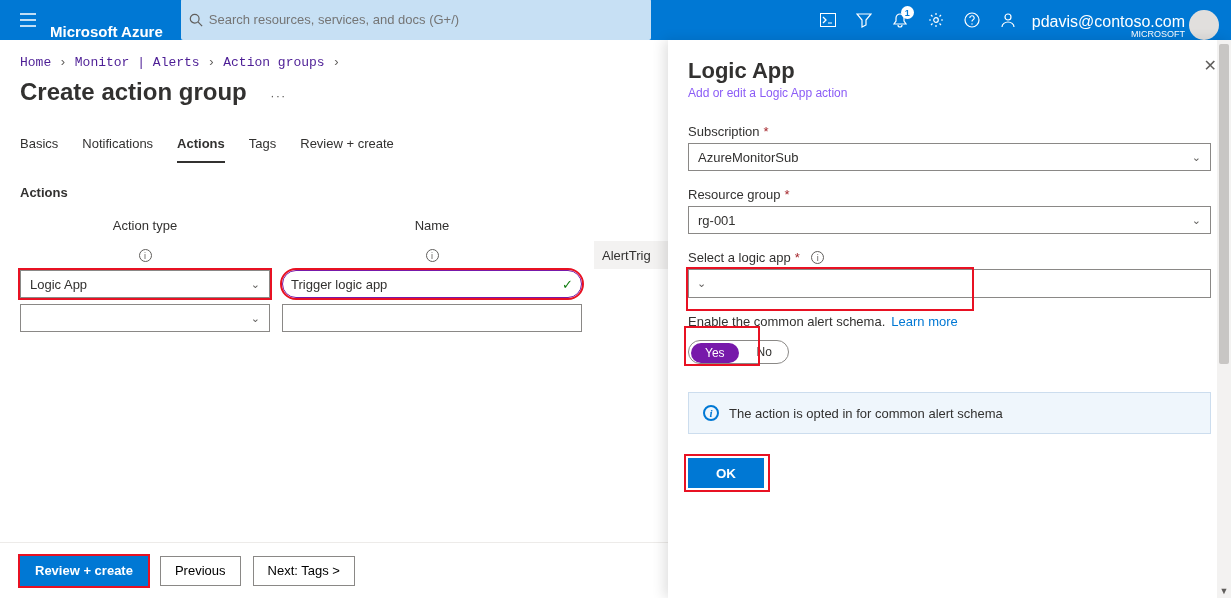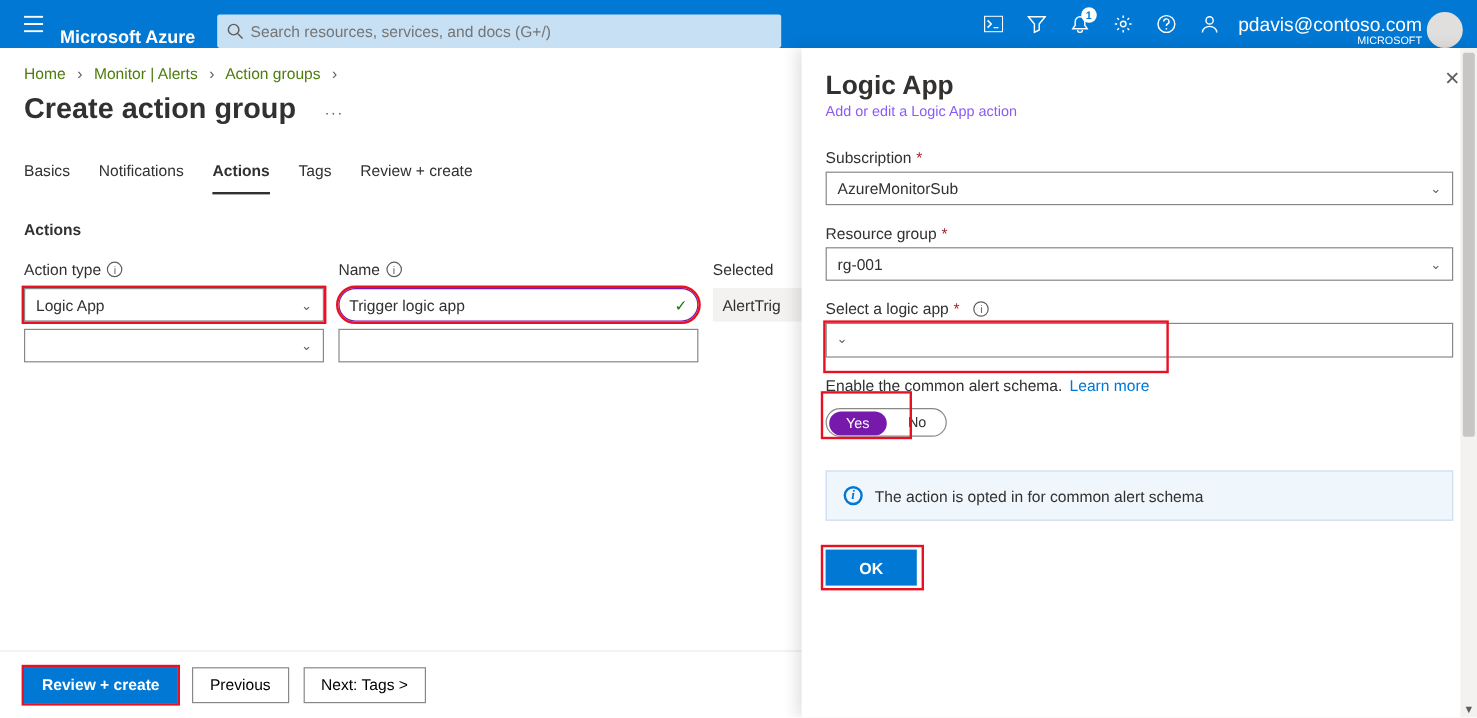--- a/index.html
+++ b/index.html
@@ -1,49 +1,49 @@
 <!DOCTYPE html>
 <html><head>
   <meta charset="utf-8">
   <style>
     * { box-sizing: border-box; margin: 0; padding: 0; }
     body { font-family: "Segoe UI", Arial, sans-serif; font-size: 13px; color: #323130; background: #fff; width: 1231px; height: 598px; overflow: hidden; position: relative; }
 
     .topbar { height: 40px; background: #0078d4; display: flex; align-items: flex-end; color: #fff; padding: 0 8px; }
     .hamburger { width: 40px; height: 40px; display: flex; align-items: center; justify-content: center; cursor: pointer; }
     .brand { font-weight: 600; font-size: 15px; margin: 0 10px 0 2px; }
-    .search { flex: 0 0 470px; height: 28px; background: #c7e0f4; border-radius: 2px; display: flex; align-items: center; padding: 0 8px; color: #323130; margin-left: 8px; }
+    .search { flex: 0 0 470px; height: 41px; background: #c7e0f4; border-radius: 2px; display: flex; align-items: center; padding: 0 8px; color: #323130; margin-left: 8px; }
     .search .mag { color: #605e5c; margin-right: 6px; }
     .search input { border: none; outline: none; background: transparent; flex: 1; font-size: 13px; color: #323130; }
     .top-spacer { flex: 1; }
     .topbar .icon-btn { width: 36px; height: 40px; display: flex; align-items: center; justify-content: center; cursor: pointer; position: relative; }
     .badge { position: absolute; top: 6px; right: 4px; background: #fff; color: #0078d4; font-size: 9px; width: 13px; height: 13px; border-radius: 50%; display: flex; align-items: center; justify-content: center; font-weight: 600; }
     .user { text-align: right; margin: 0 4px 0 6px; line-height: 1.1; font-size: 12px; }
     .user .email { font-size: 16px; display: block; margin-top: 44px; }
     .user .org { font-size: 9px; text-transform: uppercase; display: block; }
     .avatar { width: 30px; height: 30px; border-radius: 50%; background: #e1dfdd; margin-right: 4px; }
 
     .content { padding: 14px 20px 0 20px; position: relative; }
 
     .breadcrumb { font-size: 13px; color: #0078d4; margin-bottom: 8px; }
-    .breadcrumb .bc-item { color: #4d7c0f; cursor: pointer; }
+    .breadcrumb .bc-item { color: #4c1d95; cursor: pointer; font-family: Liberation Mono, monospace; }
     .breadcrumb .sep { margin: 0 6px; color: #605e5c; }
 
     .page-title { font-size: 24px; font-weight: 600; color: #323130; display: inline-block; }
     .page-dots { margin-left: 20px; color: #605e5c; letter-spacing: 1px; cursor: pointer; }
 
     .tabs { display: flex; gap: 24px; margin-top: 30px; border-bottom: 0; }
     .tab { padding: 0 0 10px 0; font-size: 13px; cursor: pointer; color: #323130; }
     .tab.active { font-weight: 600; border-bottom: 2px solid #323130; }
 
     .section-title { font-weight: 600; margin-top: 22px; margin-bottom: 10px; }
     .helper { color: #323130; font-size: 13px; }
 
     .cols { display: flex; gap: 12px; margin-top: 18px; }
-    .col-label { font-size: 13px; color: #323130; margin-bottom: 8px; display: flex; align-items: center; gap: 5px; }
+    .col-label { font-size: 13px; color: #323130; margin-bottom: 8px; display: flex; align-items: center; gap: 16px; flex-direction: column; }
     .col1 { width: 250px; }
     .col2 { width: 300px; }
     .col3 { flex: 1; }
 
     .dropdown { height: 28px; border: 1px solid #8a8886; display: flex; align-items: center; justify-content: space-between; padding: 0 9px; background: #fff; cursor: pointer; }
     .chev { color: #605e5c; font-size: 11px; }
     .input-ok { height: 28px; border: 1px solid #8a8886; display: flex; align-items: center; padding: 0 8px; background: #fff; position: relative; }
     .input-ok .check { color: #107c10; position: absolute; right: 8px; }
     .static-row { height: 28px; display: flex; align-items: center; padding: 0 8px; background: #f3f2f1; color: #323130; }
 

